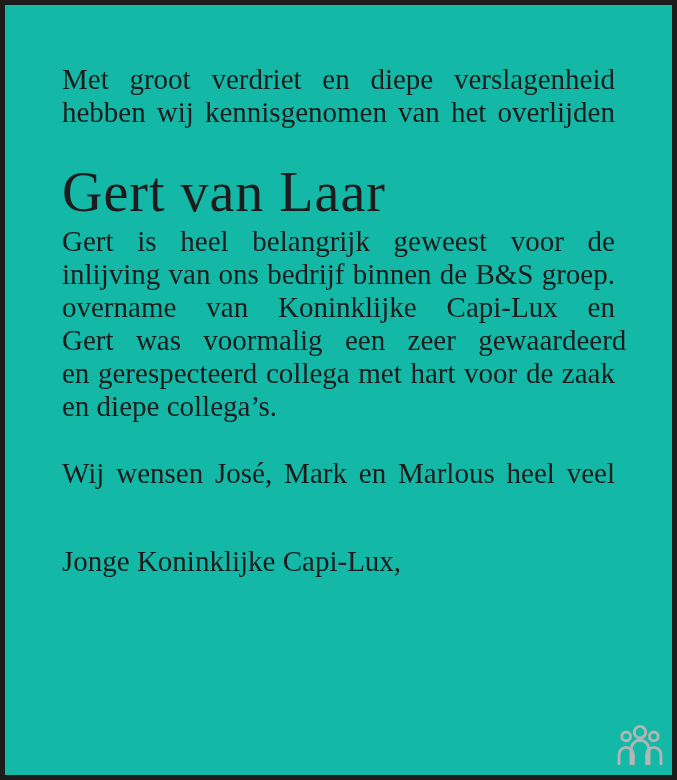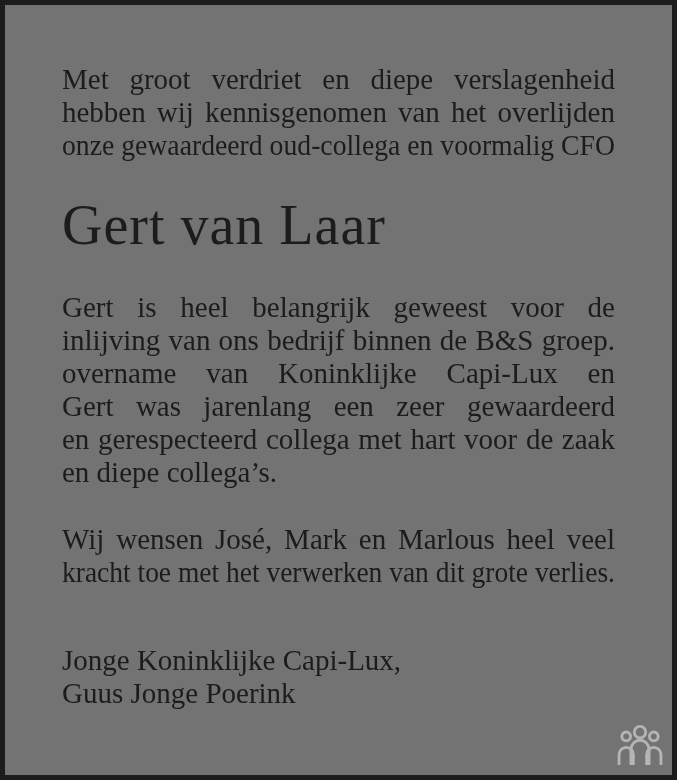--- a/index.html
+++ b/index.html
@@ -6,21 +6,21 @@
     margin: 0;
     padding: 0;
     background: #ffffff;
   }
   .page {
     position: relative;
     width: 677px;
     height: 780px;
     box-sizing: border-box;
     border: 5px solid #1d1c1d;
-    background: #737373;
+    background: #14b8a6;
     overflow: hidden;
     font-family: "Liberation Serif", "DejaVu Serif", serif;
     color: #1d1c1d;
   }
   .content {
     box-sizing: border-box;
     padding: 58px 57px 0 57px;
     width: 100%;
   }
   .para {
@@ -38,63 +38,60 @@
     transform-origin: 0 100%;
   }
   .title {
     margin: 30px 0 0 0;
     font-size: 56px;
     line-height: 66px;
     font-weight: normal;
     text-align: left;
     letter-spacing: 1px;
   }
-  .tribute   { margin-top: 33px; }
+  .tribute   { }
   .condolence{ margin-top: 34px; }
   .signature { margin-top: 55px; }
   .logo {
     position: absolute;
     right: 9px;
     bottom: 10px;
     width: 46px;
     height: 40px;
   }
   .logo svg { display: block; width: 100%; height: 100%; }
 </style>
 </head>
 <body>
 
 <div class="page">
   <div class="content">
 
     <div class="para intro">
       <div class="line j"><span style="word-spacing: 13.48px;">Met groot verdriet en diepe verslagenheid</span></div>
       <div class="line j"><span style="word-spacing: 3.81px; text-align: center;">hebben wij kennisgenomen van het overlijden</span></div>
-      <div class="line j"><span style="transform: scaleX(0.9551);">onze gewaardeerd oud-collega en voormalig CFO</span></div>
     </div>
 
     <h1 class="title">Gert van Laar</h1>
 
     <div class="para tribute">
       <div class="line j"><span style="word-spacing: 16.47px;">Gert is heel belangrijk geweest voor de</span></div>
       <div class="line j"><span style="word-spacing: 0.98px;">inlijving van ons bedrijf binnen de B&amp;S groep.</span></div>
       <div class="line j"><span style="word-spacing: 22.68px;">overname van Koninklijke Capi-Lux en</span></div>
-      <div class="line j"><span style="word-spacing: 15.12px;">Gert was jarenlang een zeer gewaardeerd</span></div>
+      <div class="line j"><span style="word-spacing: 15.12px;">Gert was voormalig een zeer gewaardeerd</span></div>
       <div class="line j"><span style="word-spacing: 1.36px; font-family: Liberation Serif, serif;">en gerespecteerd collega met hart voor de zaak</span></div>
       <div class="line l"><span>en diepe collega’s.</span></div>
     </div>
 
     <div class="para condolence">
       <div class="line j"><span style="word-spacing: 4.62px;">Wij wensen José, Mark en Marlous heel veel</span></div>
-      <div class="line j"><span style="transform: scaleX(0.9472);">kracht toe met het verwerken van dit grote verlies.</span></div>
     </div>
 
     <div class="para signature">
       <div class="line l"><span>Jonge Koninklijke Capi-Lux,</span></div>
-      <div class="line l"><span>Guus Jonge Poerink</span></div>
     </div>
 
   </div>
 
   <div class="logo">
     <svg viewBox="0 0 48 42" fill="none" stroke="#b5b5b5" stroke-width="3" stroke-linecap="round">
       <path d="M14.5,41 L14.5,25.5 A9.5,9.5 0 0 1 33.5,25.5 L33.5,41"></path>
       <path d="M2,41 L2,31 A7.5,7.5 0 0 1 17,31 L17,41"></path>
       <path d="M31,41 L31,31 A7.5,7.5 0 0 1 46,31 L46,41"></path>
       <circle cx="9.5" cy="12" r="4.6"></circle>

